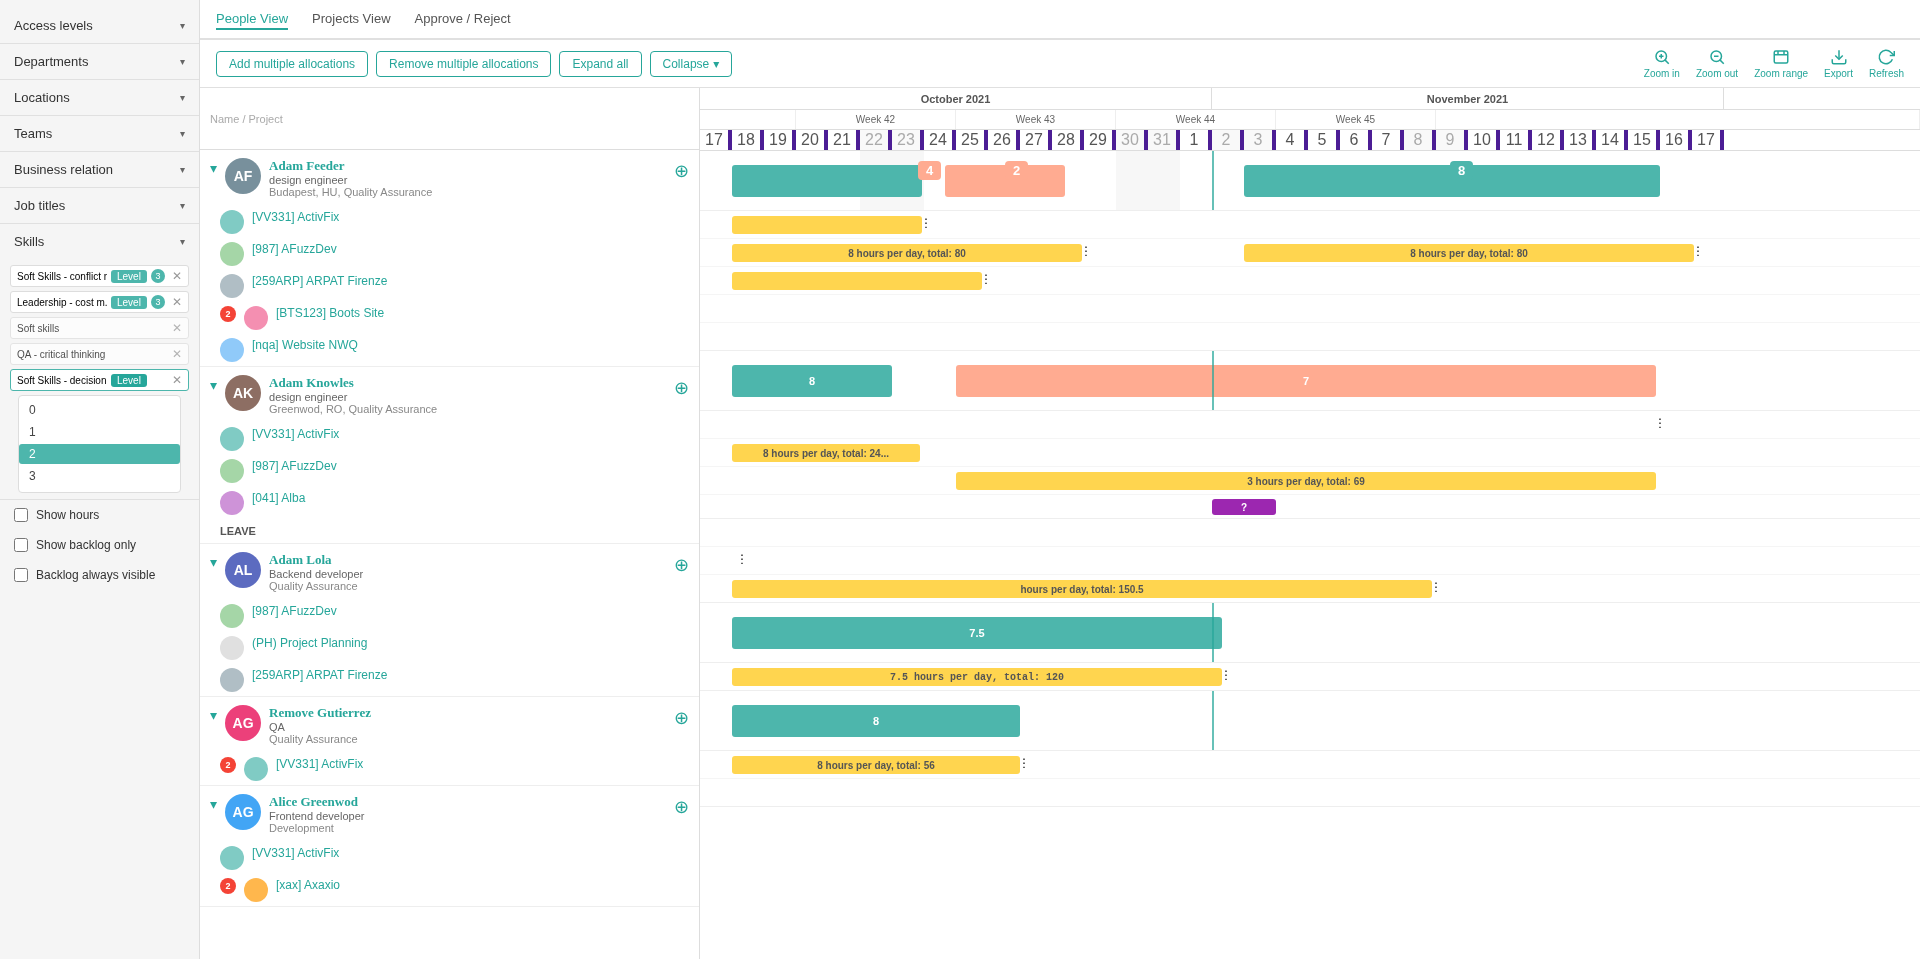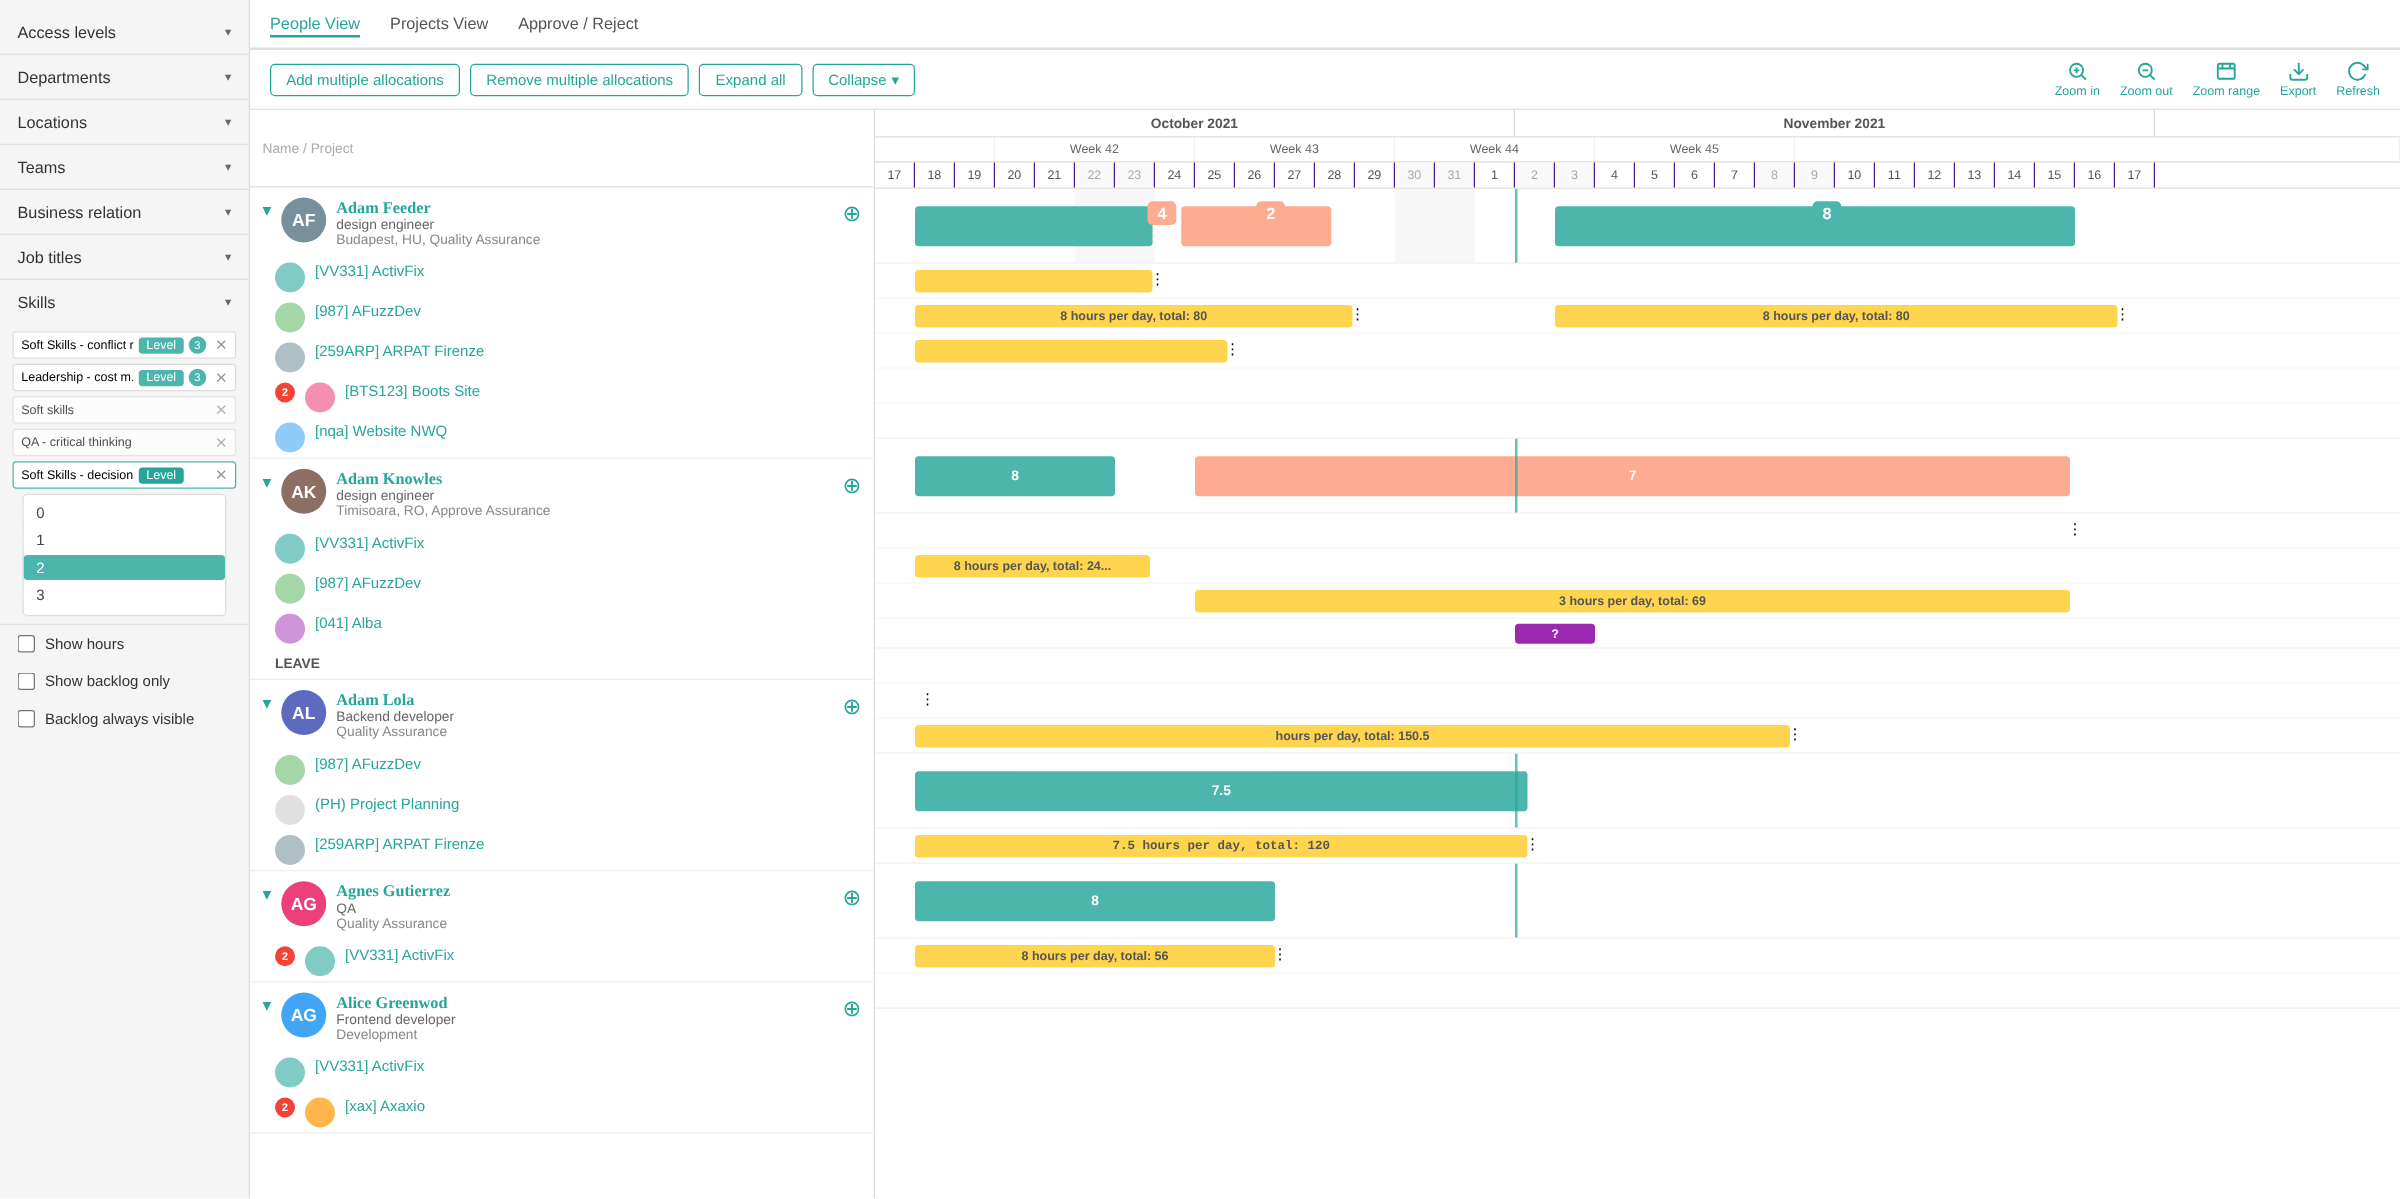--- a/index.html
+++ b/index.html
@@ -49,21 +49,21 @@
     .gantt-right { flex: 1; overflow: auto; position: relative; }
 
     
     .gantt-header { position: sticky; top: 0; z-index: 10; background: #fff; border-bottom: 1px solid #ddd; }
     .gantt-header-months { display: flex; height: 22px; border-bottom: 1px solid #ddd; }
     .gantt-header-weeks { display: flex; height: 20px; border-bottom: 1px solid #ddd; }
     .gantt-header-days { display: flex; height: 20px; }
 
     .month-cell { display: flex; align-items: center; justify-content: center; font-size: 11px; font-weight: 600; color: #555; border-right: 1px solid #ddd; flex-shrink: 0; }
     .week-cell { display: flex; align-items: center; justify-content: center; font-size: 10px; color: #666; border-right: 1px solid #eee; flex-shrink: 0; }
-    .day-cell { display: flex; align-items: center; justify-content: center; font-size: 10px; color: #555; border-right: 1px solid #4c1d95; flex-shrink: 0; width: 32px; height: 20px; }
+    .day-cell { display: flex; align-items: center; justify-content: center; font-size: 16px; color: #555; border-right: 4px solid #4c1d95; flex-shrink: 0; width: 32px; height: 20px; }
     .day-cell.weekend { background: #f9f9f9; color: #aaa; }
 
     
     .gantt-left-header { height: 62px; border-bottom: 1px solid #ddd; background: #fff; display: flex; align-items: center; padding: 0 10px; font-size: 11px; color: #888; position: sticky; top: 0; z-index: 10; }
 
     
     .person-row { border-bottom: 1px solid #eee; }
     .person-header { display: flex; align-items: flex-start; padding: 8px 10px; gap: 8px; position: relative; }
     .person-avatar { width: 36px; height: 36px; border-radius: 50%; background: #bbb; flex-shrink: 0; display: flex; align-items: center; justify-content: center; color: #fff; font-size: 14px; font-weight: 600; overflow: hidden; }
     .person-info { flex: 1; }
@@ -301,21 +301,21 @@
           </div>
         </div>
 
         <div class="person-row">
           <div class="person-header">
             <span class="expand-icon">▾</span>
             <div class="person-avatar" style="background:#8d6e63;">AK</div>
             <div class="person-info">
               <div class="person-name">Adam Knowles</div>
               <div class="person-title">design engineer</div>
-              <div class="person-dept">Timisoara, RO, Approve Assurance</div>
+              <div class="person-dept">Greenwod, RO, Quality Assurance</div>
             </div>
             <span class="add-icon">⊕</span>
           </div>
           <div class="project-row">
             <div class="project-avatar" style="background:#80cbc4;"></div>
             <span class="project-name">[VV331] ActivFix</span>
           </div>
           <div class="project-row">
             <div class="project-avatar" style="background:#a5d6a7;"></div>
             <span class="project-name">[987] AFuzzDev</span>
@@ -350,21 +350,21 @@
             <div class="project-avatar" style="background:#b0bec5;"></div>
             <span class="project-name">[259ARP] ARPAT Firenze</span>
           </div>
         </div>
 
         <div class="person-row">
           <div class="person-header">
             <span class="expand-icon">▾</span>
             <div class="person-avatar" style="background:#ec407a;">AG</div>
             <div class="person-info">
-              <div class="person-name">Agnes Gutierrez</div>
+              <div class="person-name">Remove Gutierrez</div>
               <div class="person-title">QA</div>
               <div class="person-dept">Quality Assurance</div>
             </div>
             <span class="add-icon">⊕</span>
           </div>
           <div class="project-row">
             <div class="badge-red">2</div>
             <div class="project-avatar" style="background:#80cbc4;"></div>
             <span class="project-name">[VV331] ActivFix</span>
           </div>

